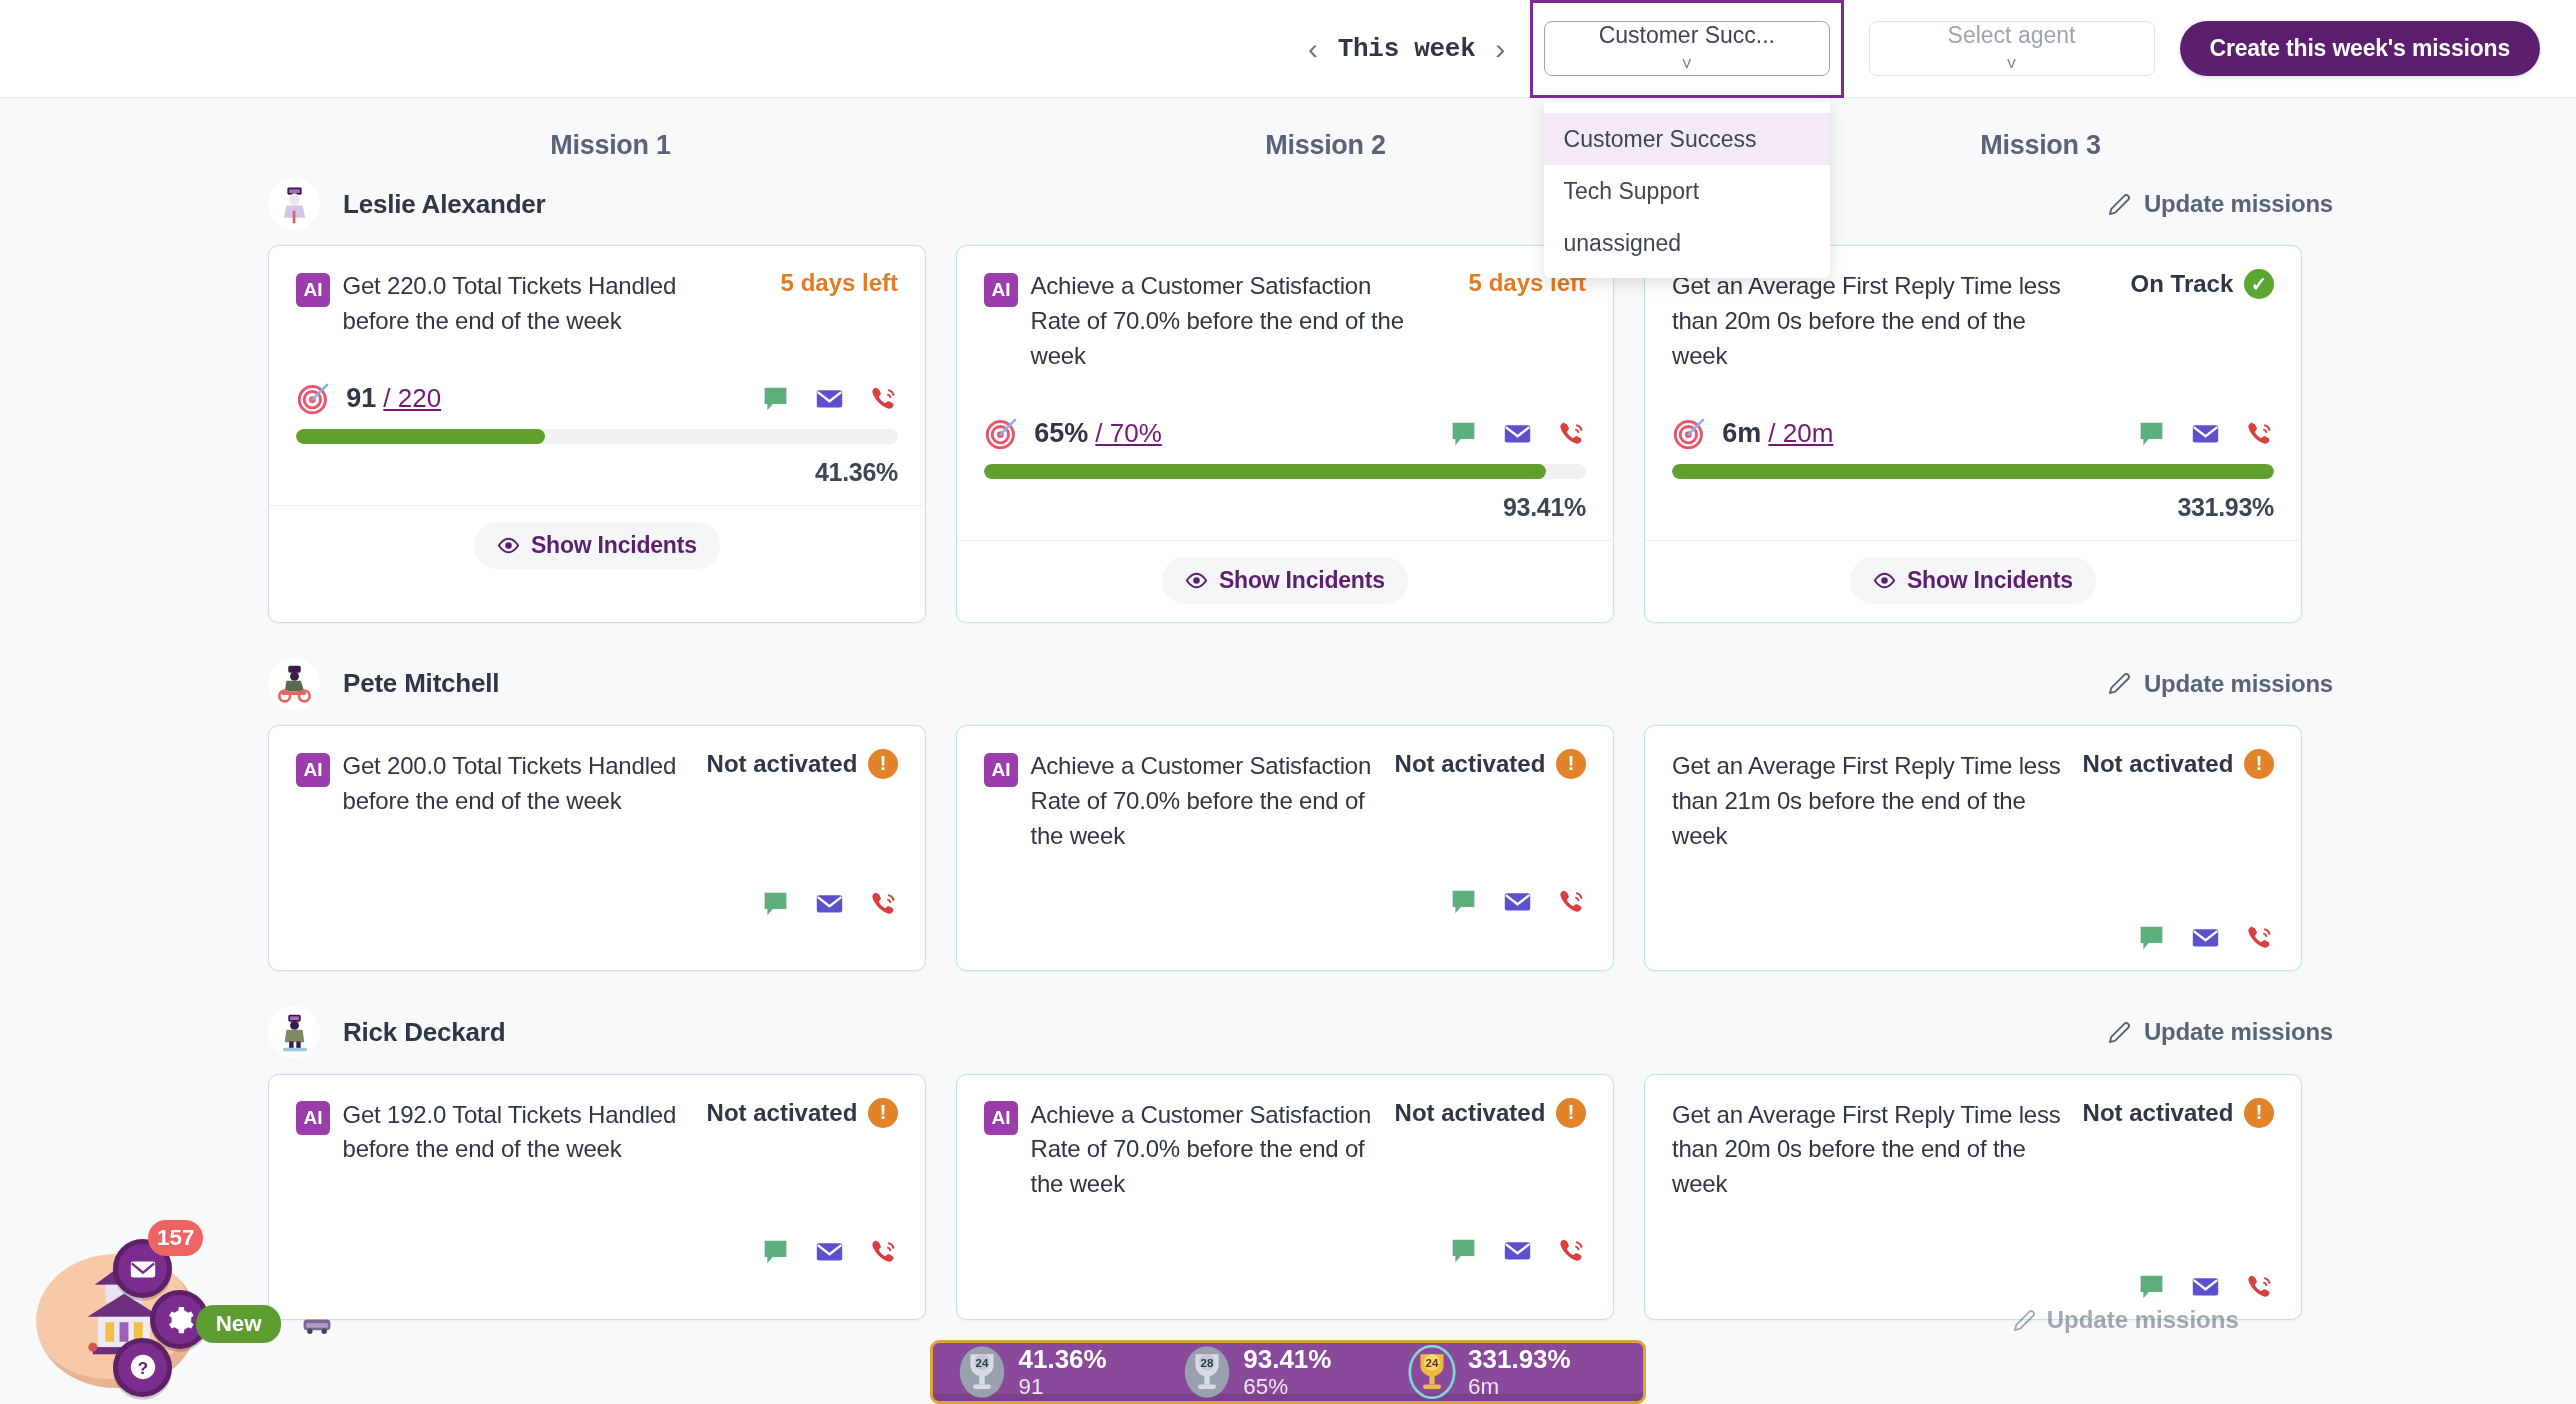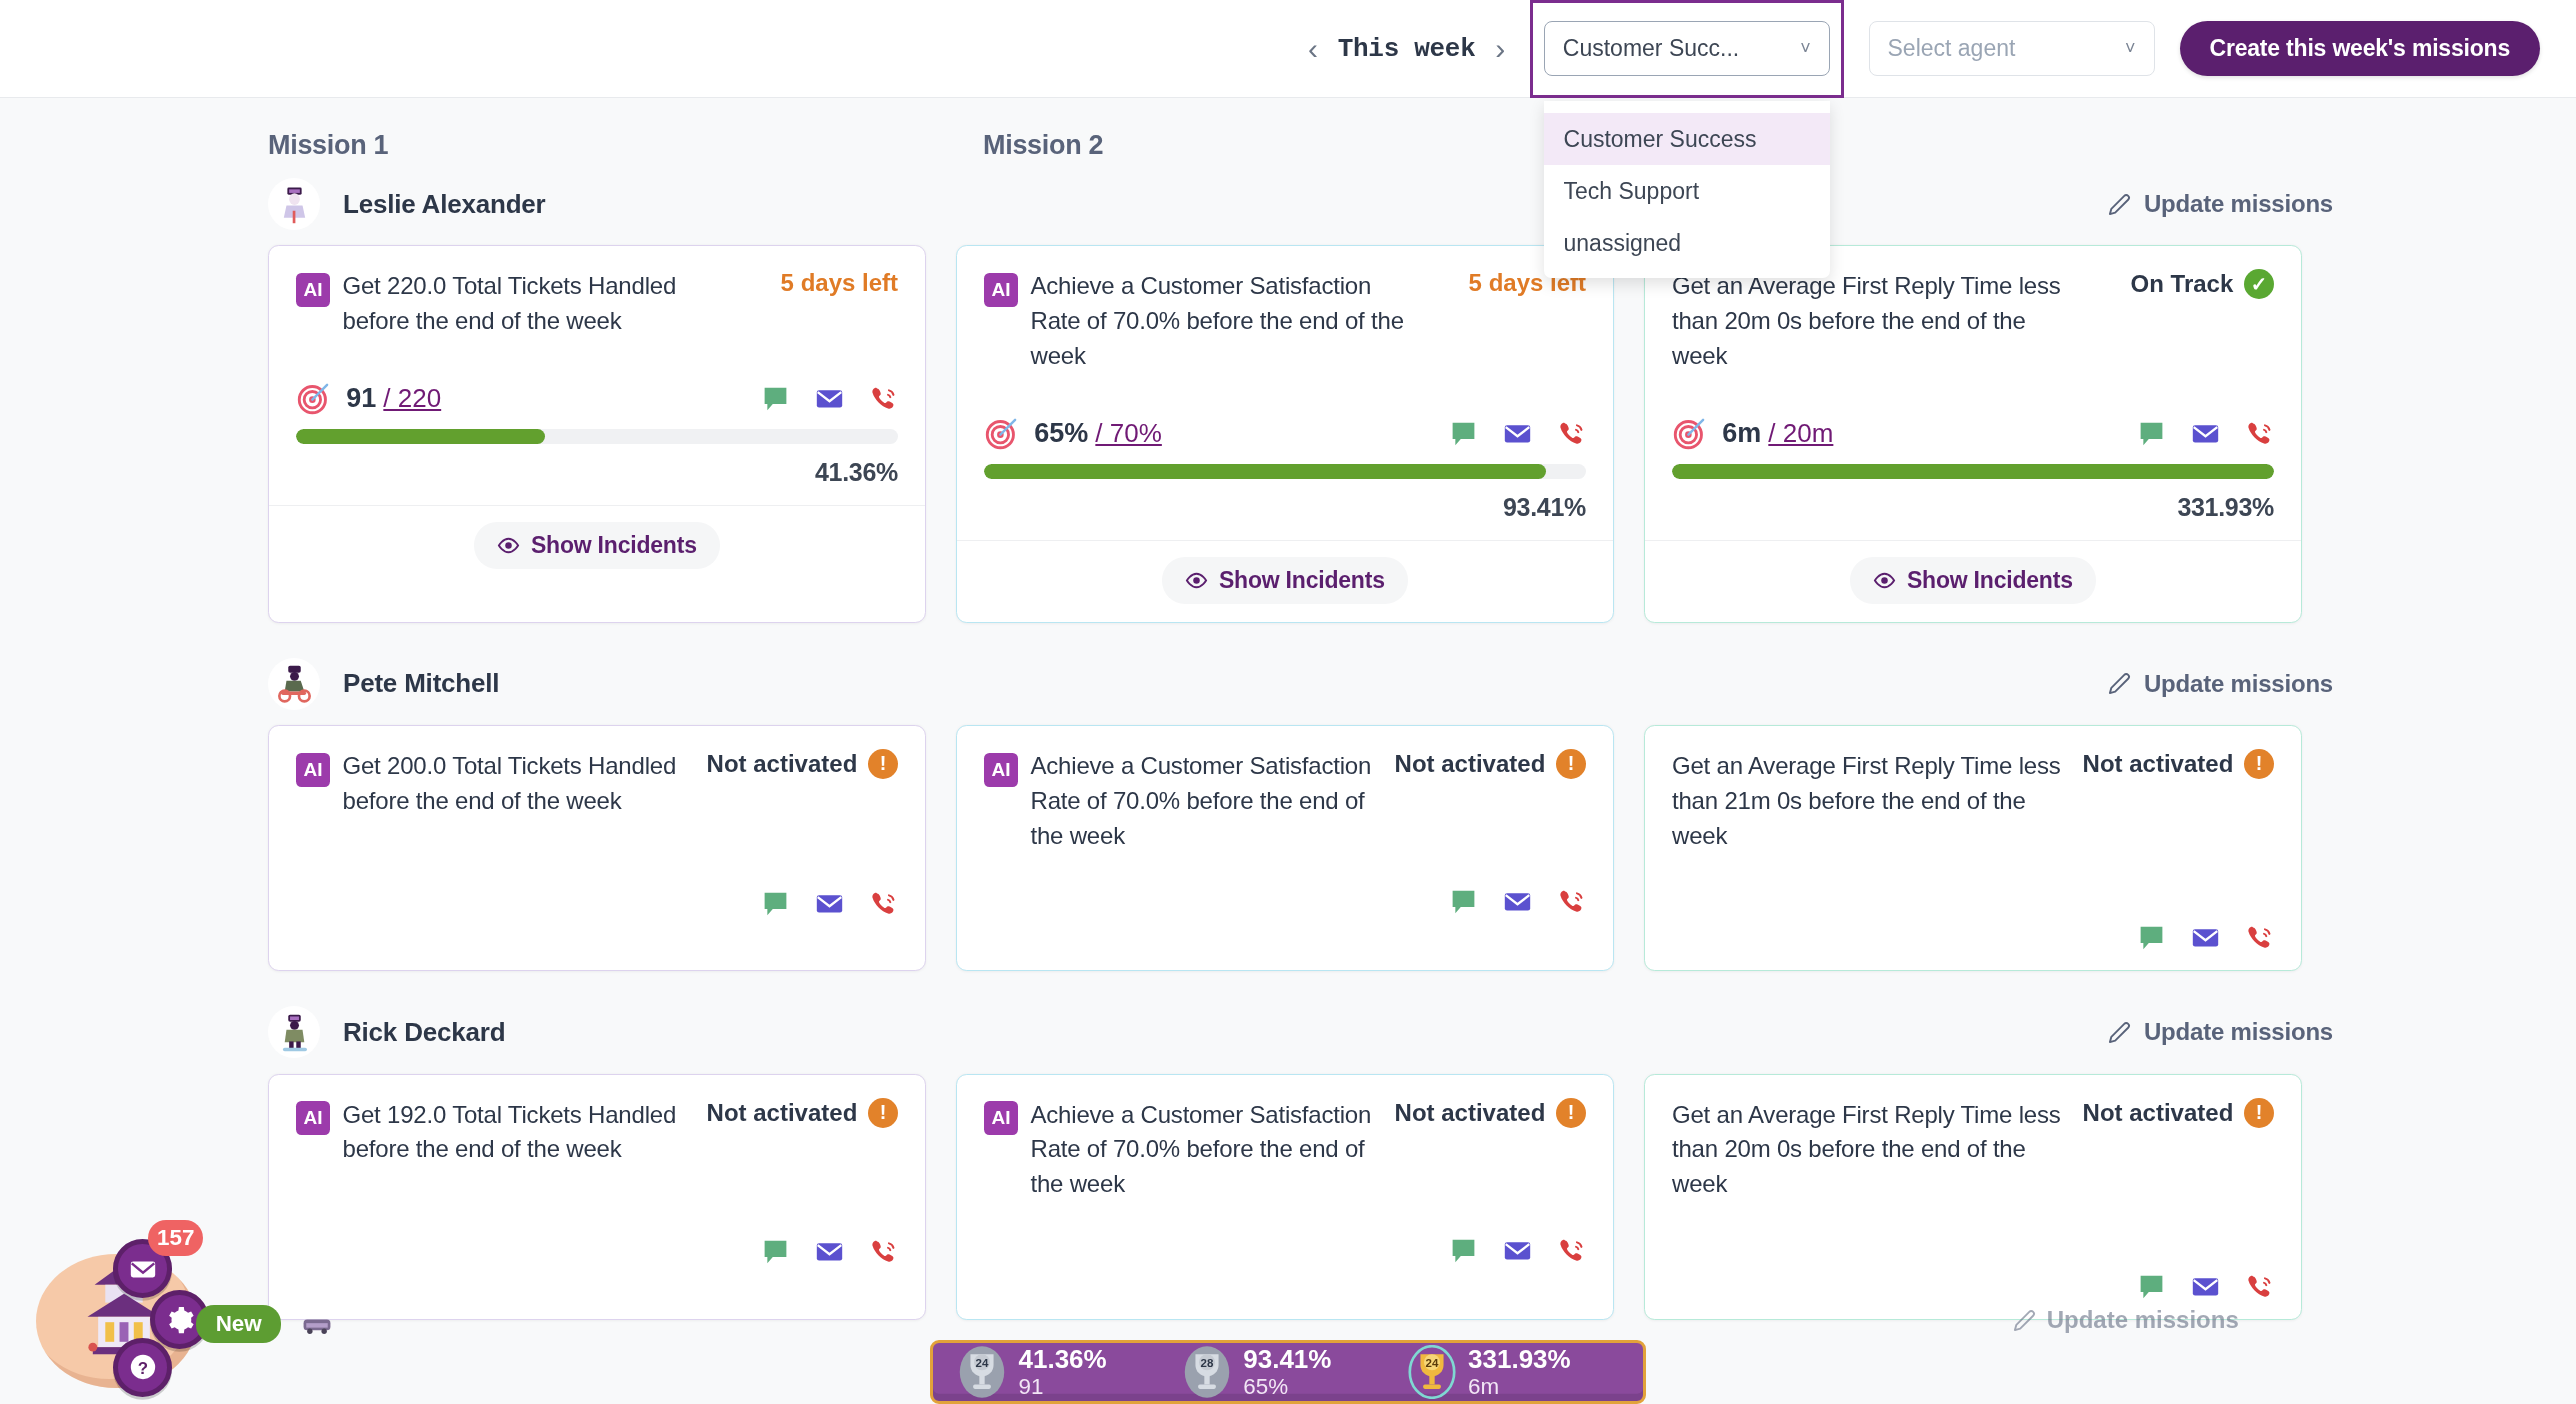--- a/index.html
+++ b/index.html
@@ -54,21 +54,21 @@
     margin-right: 25px;
     background: #ffffff;
     height: 98px;
     display: flex; align-items: center;
   }
   .select-box {
     width: 286px; height: 55px;
     border: 1.8px solid #9aa5b4; border-radius: 8px;
     background: #fff;
     display: flex; align-items: center; justify-content: space-between;
-    padding: 0 18px; cursor: pointer;
+    padding: 0 18px; cursor: pointer; flex-direction: column;
   }
   .select-box.plain { border: 1.8px solid #dfe3e8; }
   .select-text { font-size: 23px; color: #3d4654; }
   .select-text.placeholder { color: #9aa5b4; }
   .caret { font-size: 18px; color: #7a8494; }
 
   .dropdown-menu {
     position: absolute;
     top: 98px; left: 10.7px;
     width: 286px;
@@ -98,21 +98,21 @@
   
   .content {
     position: absolute; top: 98px; left: 0;
     width: 2576px; height: 1306px;
     background: #f8f9fa;
   }
   .mission-head-row {
     display: flex; padding-top: 32px;
   }
   .mission-head {
-    width: 685px; text-align: left;
+    width: 685px; text-align: center;
     font-size: 27px; font-weight: 700; color: #59637a; letter-spacing: -0.3px;
   }
   .mh1 { margin-left: 268px; }
 
   .agent-block { margin-top: 9px; }
   .agent-header {
     display: flex; align-items: center;
     padding-left: 268px; padding-right: 243px;
     height: 68px;
   }

